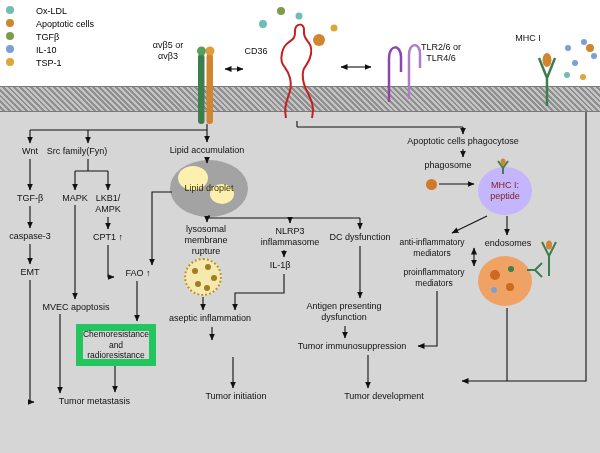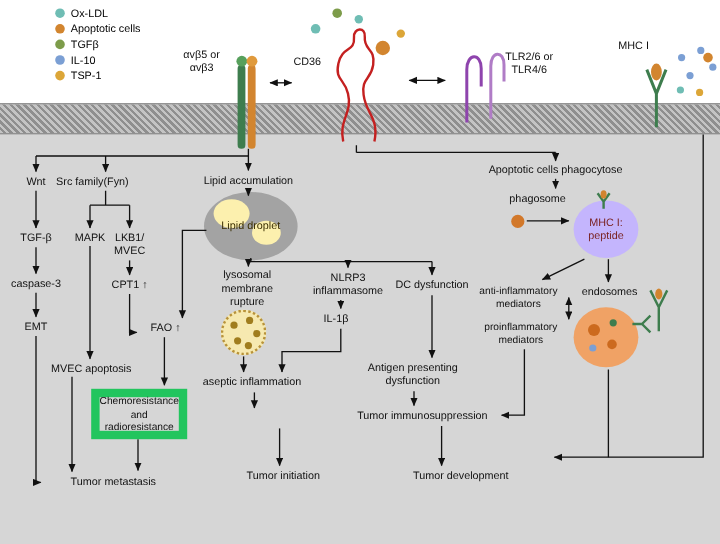--- a/index.html
+++ b/index.html
@@ -14,21 +14,21 @@
        text-align:center;white-space:pre-line;}
   .sm{font-size:8.5px;line-height:11px;}
   .tl{text-align:right;}
   .blob{position:absolute;z-index:2;border-radius:50%;}
   .blob .hl{position:absolute;border-radius:50%;background:#fcf0ae;}
   .blob .cap{position:absolute;left:0;top:0;width:100%;height:100%;display:flex;
              align-items:center;justify-content:center;text-align:center;
              font-size:9px;line-height:11px;white-space:pre-line;}
   .dot{position:absolute;border-radius:50%;}
   .legend{position:absolute;left:6px;top:6px;z-index:4;}
-  .legend .row{display:flex;align-items:center;gap:5px;margin-bottom:3px;margin-left:40px;}
+  .legend .row{display:flex;gap:22px;margin-bottom:3px;}
   .legend .dotl{width:8px;height:8px;border-radius:50%;flex:0 0 auto;}
   .legend .txt{font-size:9px;color:#000;line-height:10px;}
   .chembox{position:absolute;z-index:4;border:7px solid #22c55e;box-sizing:border-box;
            display:flex;align-items:center;justify-content:center;text-align:center;
            font-size:8.5px;line-height:10.5px;white-space:pre-line;color:#111;}
   .lyso{position:absolute;z-index:2;border-radius:50%;background:#f6e9b0;
         border:2px dotted #b8923a;box-sizing:border-box;}
 </style>
 </head>
 <body>
@@ -189,21 +189,21 @@
   <div class="lbl" style="left:416px;top:42px;width:50px;">TLR2/6 or TLR4/6</div>
   <div class="lbl" style="left:508px;top:33px;width:40px;">MHC I</div>
 
   <div class="lbl" style="left:14px;top:146px;width:32px;">Wnt</div>
   <div class="lbl" style="left:37px;top:146px;width:80px;">Src family(Fyn)</div>
   <div class="lbl" style="left:160px;top:145px;width:94px;text-align:center;">Lipid accumulation</div>
   <div class="lbl" style="left:388px;top:136px;width:150px;">Apoptotic cells phagocytose</div>
   <div class="lbl" style="left:10px;top:193px;width:40px;">TGF-β</div>
   <div class="lbl" style="left:55px;top:193px;width:40px;">MAPK</div>
   <div class="lbl" style="left:88px;top:193px;width:40px;">LKB1/
-MVEC</div>
+AMPK</div>
   <div class="lbl" style="left:4px;top:231px;width:52px;">caspase-3</div>
   <div class="lbl" style="left:88px;top:232px;width:40px;">CPT1 ↑</div>
   <div class="lbl" style="left:14px;top:267px;width:32px;">EMT</div>
   <div class="lbl" style="left:118px;top:268px;width:40px;">FAO ↑</div>
   <div class="lbl" style="left:36px;top:302px;width:80px;">MVEC apoptosis</div>
   <div class="chembox" style="left:76px;top:324px;width:80px;height:42px;">Chemoresistance and radioresistance</div>
   <div class="lbl tl" style="left:38px;top:396px;width:92px;">Tumor metastasis</div>
   <div class="lbl" style="left:177px;top:224px;width:58px;">lysosomal membrane rupture</div>
   <div class="lbl" style="left:250px;top:226px;width:80px;">NLRP3 inflammasome</div>
   <div class="lbl" style="left:320px;top:232px;width:80px;">DC dysfunction</div>

